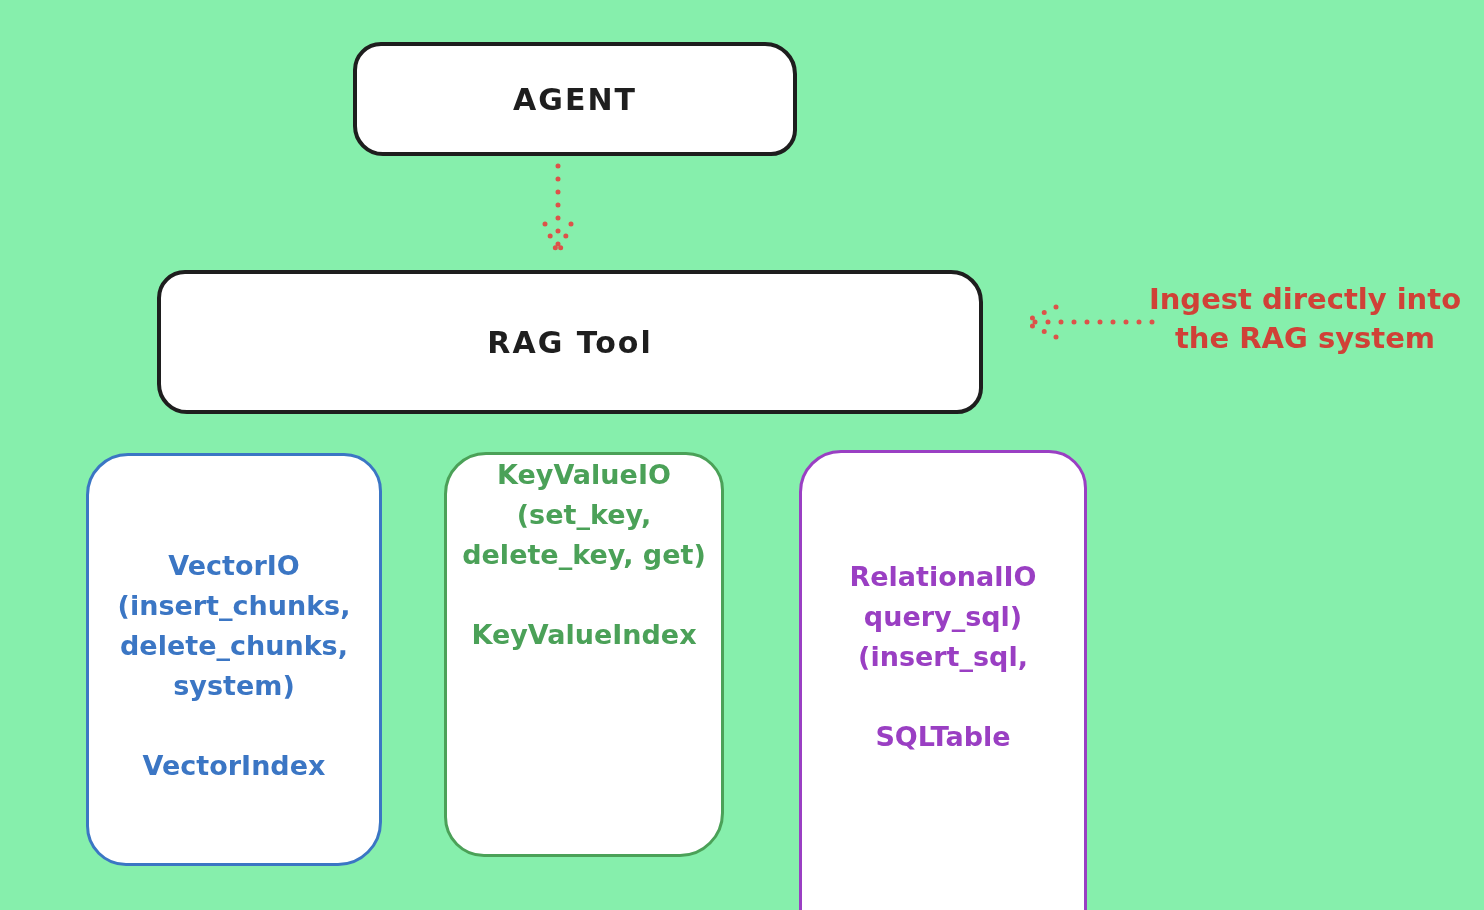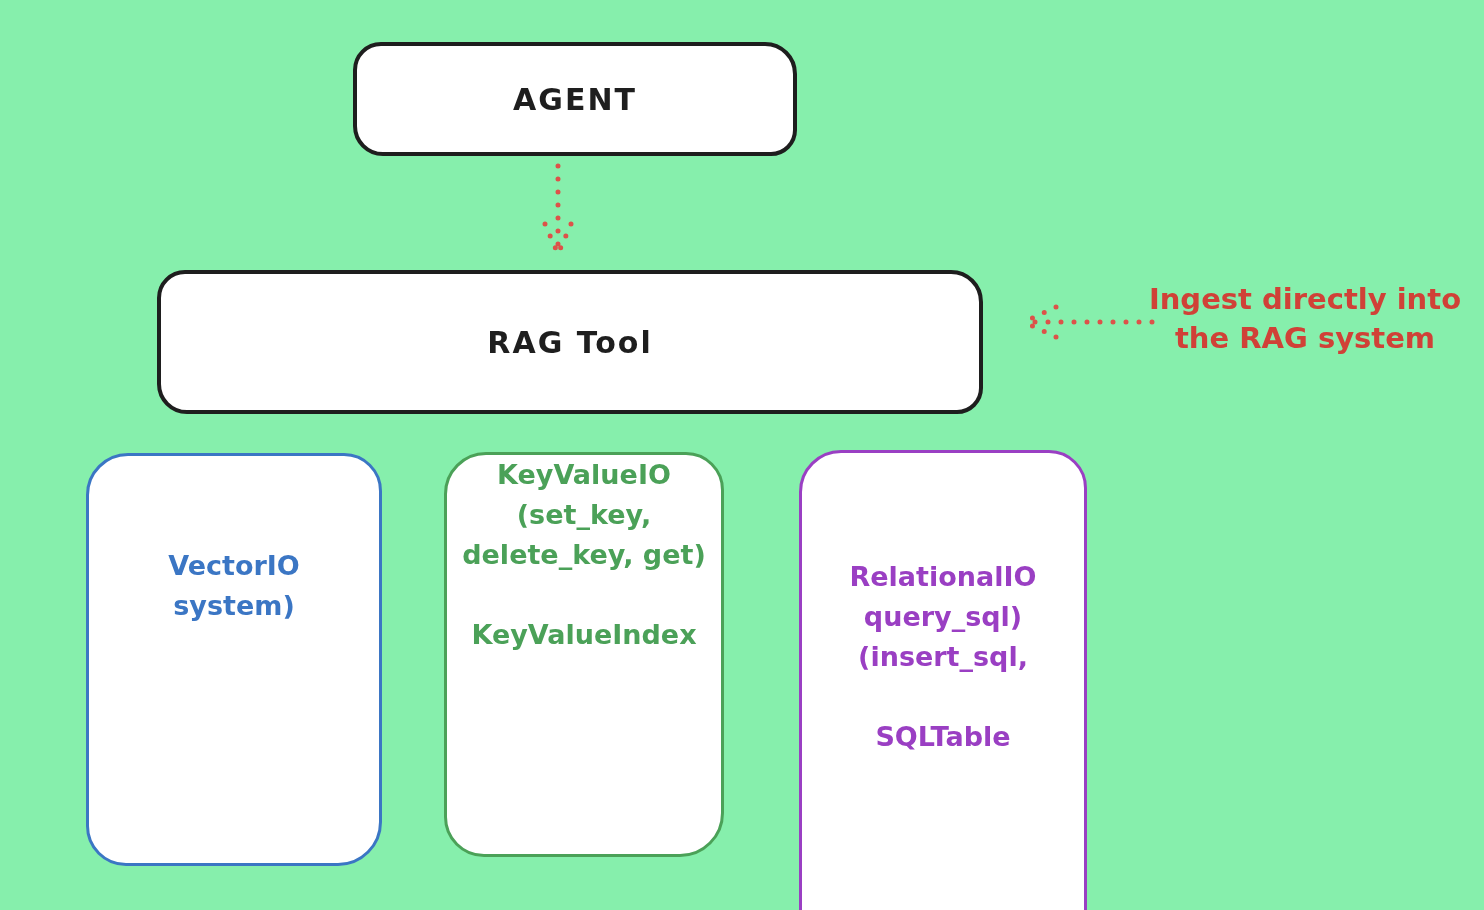--- a/index.html
+++ b/index.html
@@ -92,21 +92,24 @@
     <path class="arrow-stroke" d="M42 37 L10 22"></path>
   </svg>
 
   <div class="annotation">
     <span>Ingest directly into</span>
     <span>the RAG system</span>
   </div>
 
   <div class="io-box io-blue">
     <span class="line">VectorIO</span>
+    <span class="line">(insert_chunks,</span>
+    <span class="line">delete_chunks,</span>
     <span class="line">system)</span>
+    <span class="index-label">VectorIndex</span>
   </div>
 
   <div class="io-box io-green">
     <span class="line">KeyValueIO</span>
     <span class="line">(set_key,</span>
     <span class="line">delete_key, get)</span>
     <span class="index-label">KeyValueIndex</span>
   </div>
 
   <div class="io-box io-purple">

